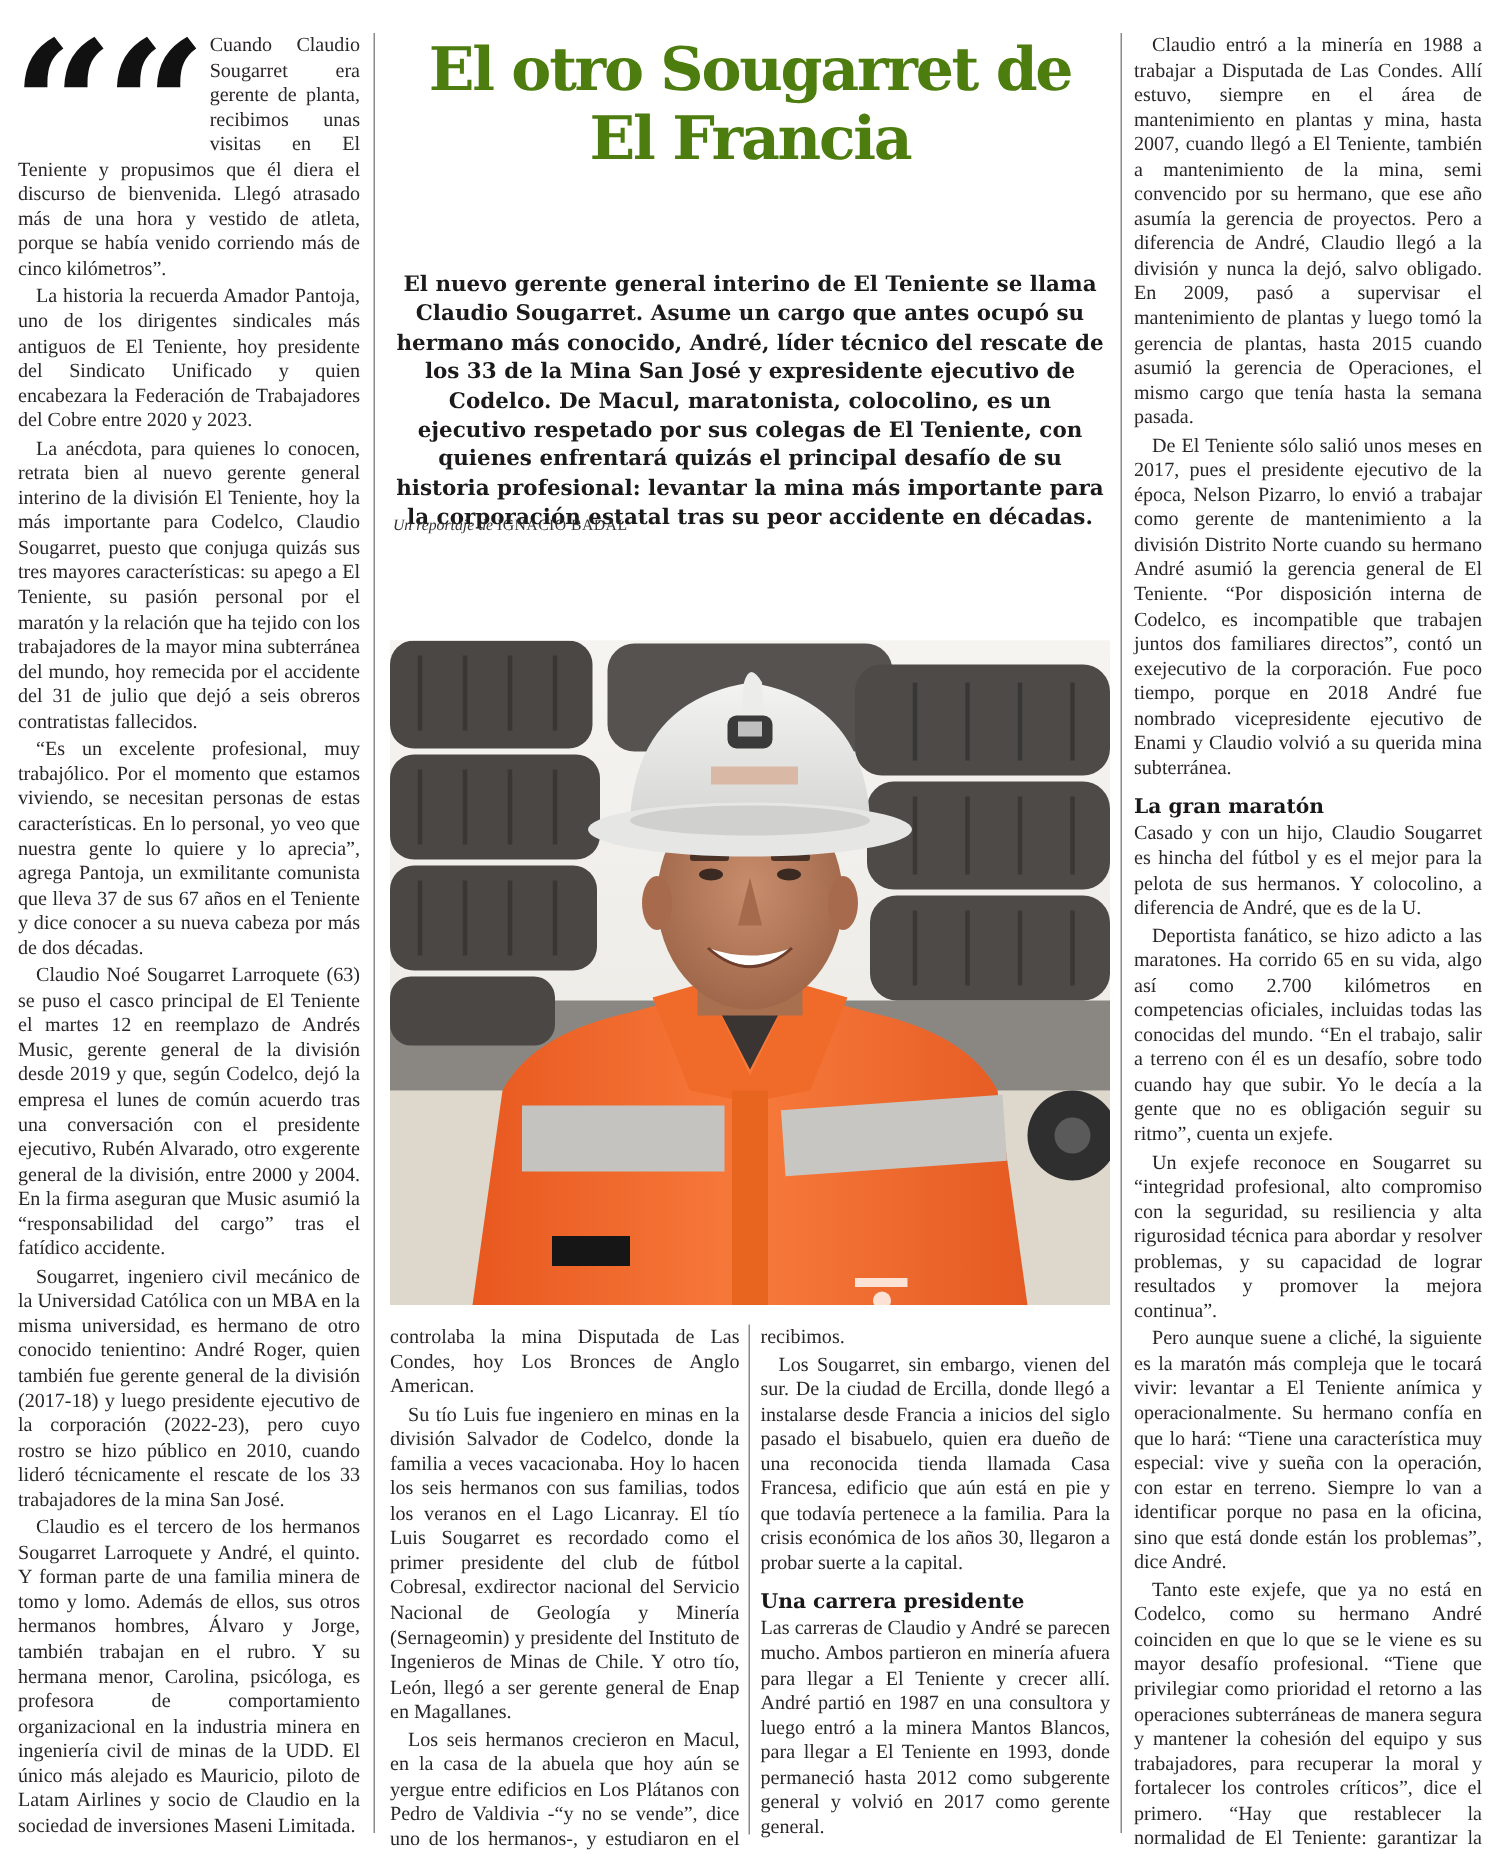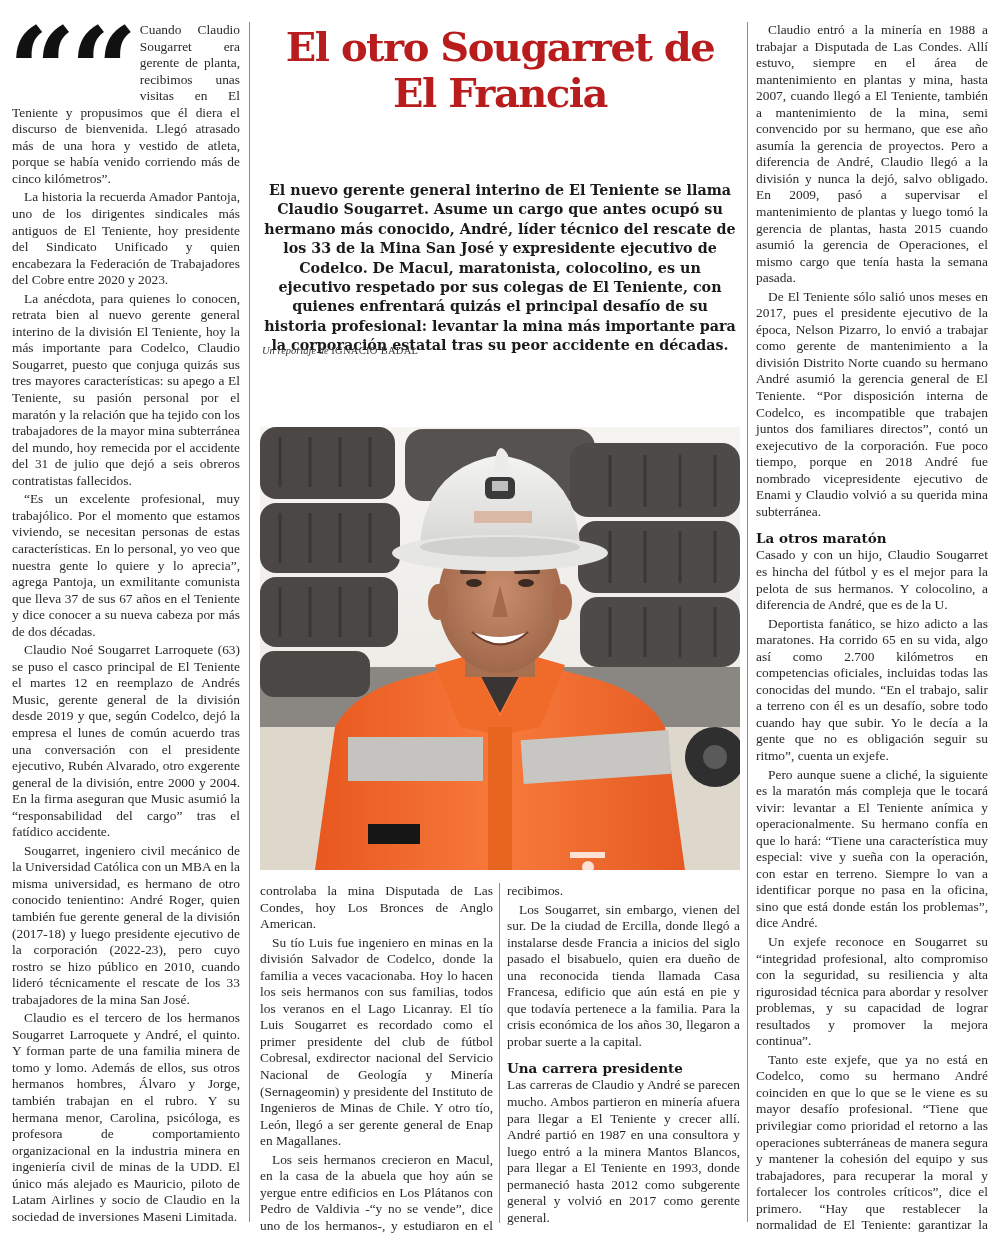--- a/index.html
+++ b/index.html
@@ -16,21 +16,21 @@
   #col2 { left: 260px; top: 883px; width: 233px; }
   #col3 { left: 507px; top: 883px; width: 233px; }
   .vrule { position: absolute; width: 1px; background: #8a8a8a; }
   .quote-mark {
     float: left; font-family: "DejaVu Serif", serif; font-weight: bold; font-size: 118px;
     line-height: 0.9; height: 80px; margin: -4px 8px 0 -4px; color: #111; letter-spacing: -6px;
   }
   #headline {
     position: absolute; left: 256px; top: 24px; width: 488px; text-align: center;
     font-family: "DejaVu Serif", serif; font-weight: bold; font-size: 40px; line-height: 46px;
-    letter-spacing: -1.5px; color: #b91c1c;
+    letter-spacing: -1.5px; color: #4d7c0f;
   }
   #dek {
     position: absolute; left: 262px; top: 148px; width: 476px; text-align: center;
     font-family: "DejaVu Serif", serif; font-weight: bold; font-size: 14.3px; line-height: 19.4px;
     color: #1c1a1a;
     margin-top: 33px;
   }
   #byline {
     position: absolute; left: 262px; top: 345px; width: 476px; text-align: left;
     font-family: "Liberation Serif", serif; font-size: 10.5px; color: #333;
@@ -197,19 +197,19 @@
 <div id="col3" class="col">
   <p class="noindent">recibimos.</p>
   <p>Los Sougarret, sin embargo, vienen del sur. De la ciudad de Ercilla, donde llegó a instalarse desde Francia a inicios del siglo pasado el bisabuelo, quien era dueño de una reconocida tienda llamada Casa Francesa, edificio que aún está en pie y que todavía pertenece a la familia. Para la crisis económica de los años 30, llegaron a probar suerte a la capital.</p>
   <h3>Una carrera presidente</h3>
   <p class="noindent">Las carreras de Claudio y André se parecen mucho. Ambos partieron en minería afuera para llegar a El Teniente y crecer allí. André partió en 1987 en una consultora y luego entró a la minera Mantos Blancos, para llegar a El Teniente en 1993, donde permaneció hasta 2012 como subgerente general y volvió en 2017 como gerente general.</p>
 </div>
 
 <div id="col4" class="col">
   <p>Claudio entró a la minería en 1988 a trabajar a Disputada de Las Condes. Allí estuvo, siempre en el área de mantenimiento en plantas y mina, hasta 2007, cuando llegó a El Teniente, también a mantenimiento de la mina, semi convencido por su hermano, que ese año asumía la gerencia de proyectos. Pero a diferencia de André, Claudio llegó a la división y nunca la dejó, salvo obligado. En 2009, pasó a supervisar el mantenimiento de plantas y luego tomó la gerencia de plantas, hasta 2015 cuando asumió la gerencia de Operaciones, el mismo cargo que tenía hasta la semana pasada.</p>
   <p>De El Teniente sólo salió unos meses en 2017, pues el presidente ejecutivo de la época, Nelson Pizarro, lo envió a trabajar como gerente de mantenimiento a la división Distrito Norte cuando su hermano André asumió la gerencia general de El Teniente. “Por disposición interna de Codelco, es incompatible que trabajen juntos dos familiares directos”, contó un exejecutivo de la corporación. Fue poco tiempo, porque en 2018 André fue nombrado vicepresidente ejecutivo de Enami y Claudio volvió a su querida mina subterránea.</p>
-  <h3>La otros maratón</h3>
+  <h3>La gran maratón</h3>
   <p class="noindent">Casado y con un hijo, Claudio Sougarret es hincha del fútbol y es el mejor para la pelota de sus hermanos. Y colocolino, a diferencia de André, que es de la U.</p>
   <p>Deportista fanático, se hizo adicto a las maratones. Ha corrido 65 en su vida, algo así como 2.700 kilómetros en competencias oficiales, incluidas todas las conocidas del mundo. “En el trabajo, salir a terreno con él es un desafío, sobre todo cuando hay que subir. Yo le decía a la gente que no es obligación seguir su ritmo”, cuenta un exjefe.</p>
+  <p>Un exjefe reconoce en Sougarret su “integridad profesional, alto compromiso con la seguridad, su resiliencia y alta rigurosidad técnica para abordar y resolver problemas, y su capacidad de lograr resultados y promover la mejora continua”.</p>
   <p>Pero aunque suene a cliché, la siguiente es la maratón más compleja que le tocará vivir: levantar a El Teniente anímica y operacionalmente. Su hermano confía en que lo hará: “Tiene una característica muy especial: vive y sueña con la operación, con estar en terreno. Siempre lo van a identificar porque no pasa en la oficina, sino que está donde están los problemas”, dice André.</p>
-  <p>Un exjefe reconoce en Sougarret su “integridad profesional, alto compromiso con la seguridad, su resiliencia y alta rigurosidad técnica para abordar y resolver problemas, y su capacidad de lograr resultados y promover la mejora continua”.</p>
   <p><span>Tanto este exjefe, que ya no está en Codelco, como su hermano André coinciden en que lo que se le viene es su mayor desafío profesional. “Tiene que privilegiar como prioridad el retorno a las operaciones subterráneas de manera segura y mantener la cohesión del equipo y sus trabajadores, para recuperar la moral y fortalecer los controles críticos”, dice el primero. “Hay que restablecer la normalidad de El Teniente: garantizar la seguridad de la gente, estabilizar las operaciones y restablecer los desarrollos, porque hay que seguir abriendo la mina”, advierte su hermano, quien cree que la verdadera normalidad de la operación debiera tardar cerca de un mes, dependiendo del avance de las investigaciones de los organismos encargados.</span></p>
 </div>
 
 </body></html>

